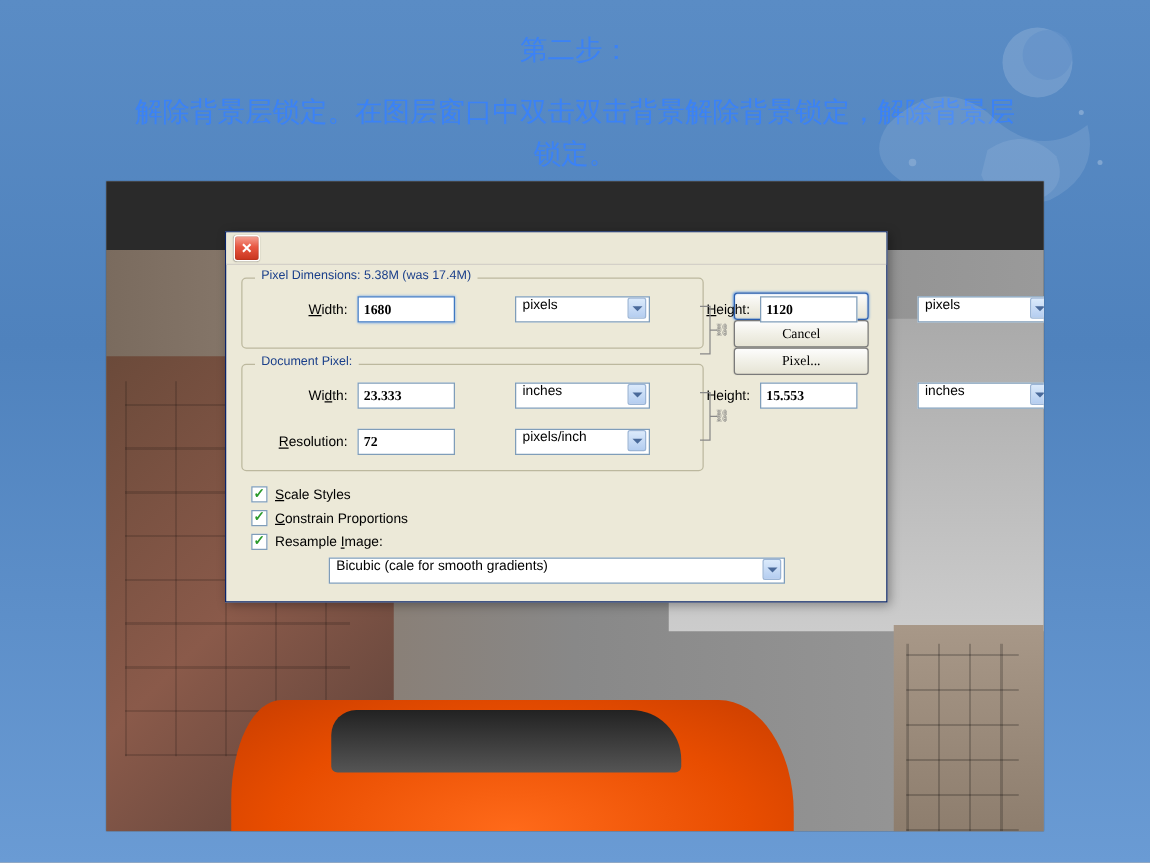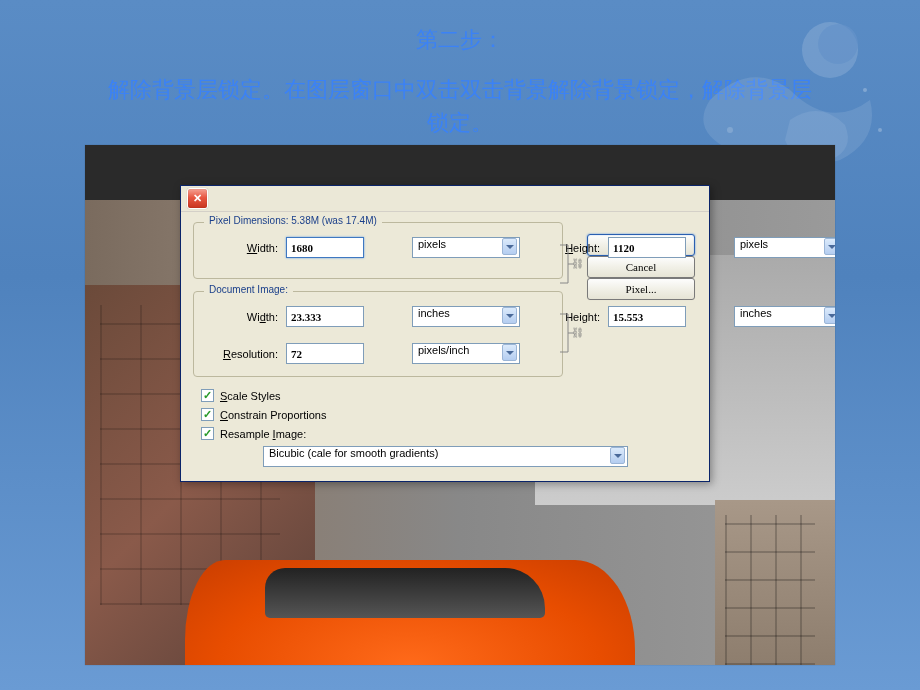--- a/index.html
+++ b/index.html
@@ -202,21 +202,21 @@
           <div class="link-bracket">
             <svg width="18" height="46">
                 <path d="M 2 4 L 10 4 L 10 42 L 2 42 M 10 23 L 16 23" stroke="#888" fill="none"></path>
               </svg>
             <span style="position:absolute;right:-8px;top:17px;font-size:10px;color:#777">⛓</span>
           </div>
         </div>
       </div>
 
       <div class="fieldset">
-        <div class="legend">Document Image:</div>
+        <div class="legend">Document Pixel:</div>
         <div class="pair-wrap">
           <div class="row">
             <span class="lbl">Wi<span class="underline">d</span>th:</span>
             <input class="inp" value="23.333" style="">
             <div class="sel">
               <span>inches</span>
               <div class="dd-btn">
                   <div class="dd-arrow"></div>
                 </div>
             </div>

